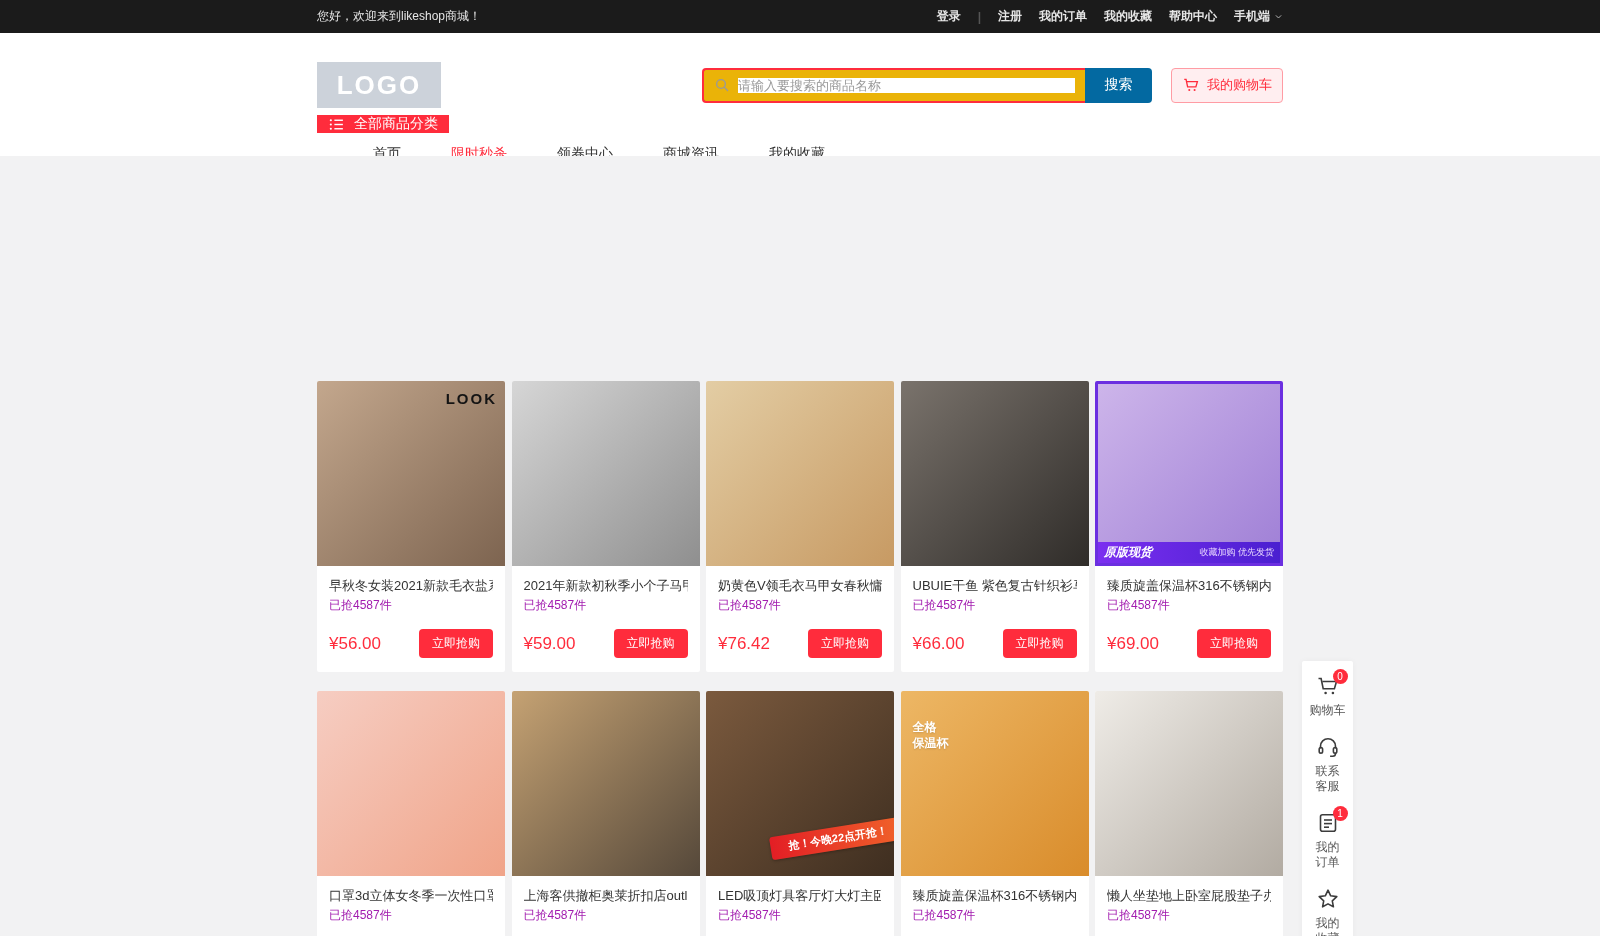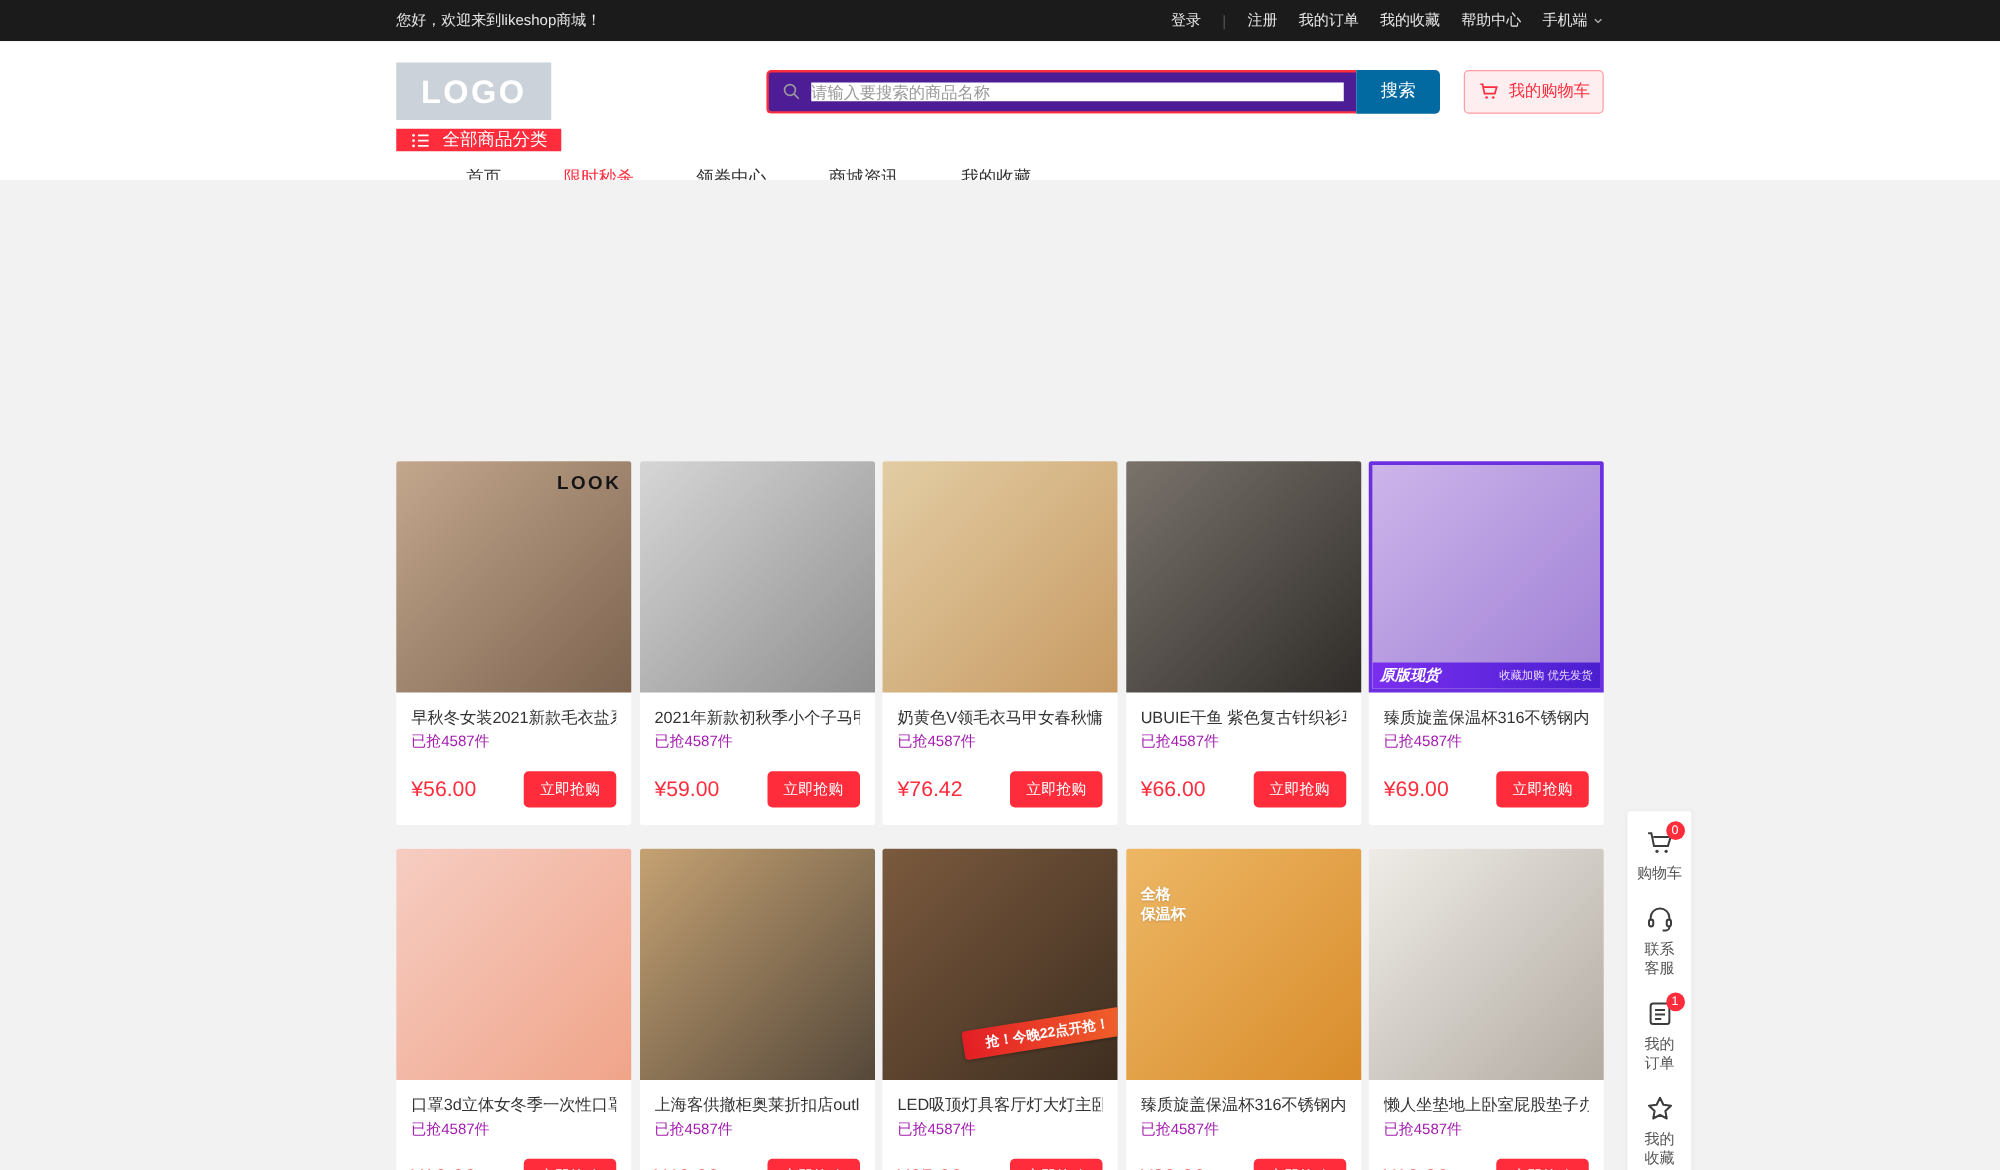--- a/index.html
+++ b/index.html
@@ -5,33 +5,33 @@
   * { margin:0; padding:0; box-sizing:border-box; }
   html,body { width:1600px; height:936px; overflow:hidden; background:#fff;
     font-family:"Liberation Sans","DejaVu Sans",sans-serif; }
 
   .container { width:966px; margin:0 auto; }
 
   
   .topbar { height:33px; background:#1b1b1b; color:#e6e6e6; font-size:12px; }
   .topbar .container { height:100%; display:flex; align-items:center; justify-content:space-between; }
   .topbar-links { display:flex; align-items:center; gap:17px; }
-  .topbar-links span { cursor:pointer; }
+  .topbar-links span { cursor:pointer;font-weight:bold; }
   .tb-divider { color:#555; }
   .mobile-link { display:flex; align-items:center; gap:4px; }
   .chev { width:9px; height:9px; display:inline-block; }
 
   
-  .header { background:#fff; padding-top:12px; }
+  .header { background:#fff; padding-top:24px; }
   .header-top { display:flex; align-items:center; height:56px; }
   .logo-box { width:124px; height:46px; background:#ccd2da; color:#fff; font-size:26px;
     font-weight:bold; letter-spacing:2px; display:flex; align-items:center; justify-content:center; }
   .search-area { margin-left:auto; display:flex; align-items:center; }
-  .search-wrap { display:flex; align-items:center; width:472px; height:35px; border:2px solid #ff2c3c;
-    border-right:none; border-radius:4px 0 0 4px; background:#4c1d95; padding:0 10px; }
+  .search-wrap { display:flex; align-items:center; width:383px; height:35px; border:2px solid #ff2c3c;
+    border-right:none; border-radius:4px 0 0 4px; background:#eab308; padding:0 10px; }
   .search-wrap input { border:none; outline:none; flex:1; font-size:13px; color:#333;
     font-family:"Liberation Sans","DejaVu Sans",sans-serif; }
   .search-wrap input::placeholder { color:#9a9a9a; }
   .search-btn { width:67px; height:35px; background:#0369a1; color:#fff; font-size:14px;
     border:none; border-radius:0 4px 4px 0; cursor:pointer; }
   .cart-btn { margin-left:19px; width:112px; height:35px; background:#ffeef0; border:1px solid #ff9ca4;
     border-radius:4px; color:#ff2c3c; font-size:13px; display:flex; align-items:center;
     justify-content:center; gap:7px; cursor:pointer; }
 
   

